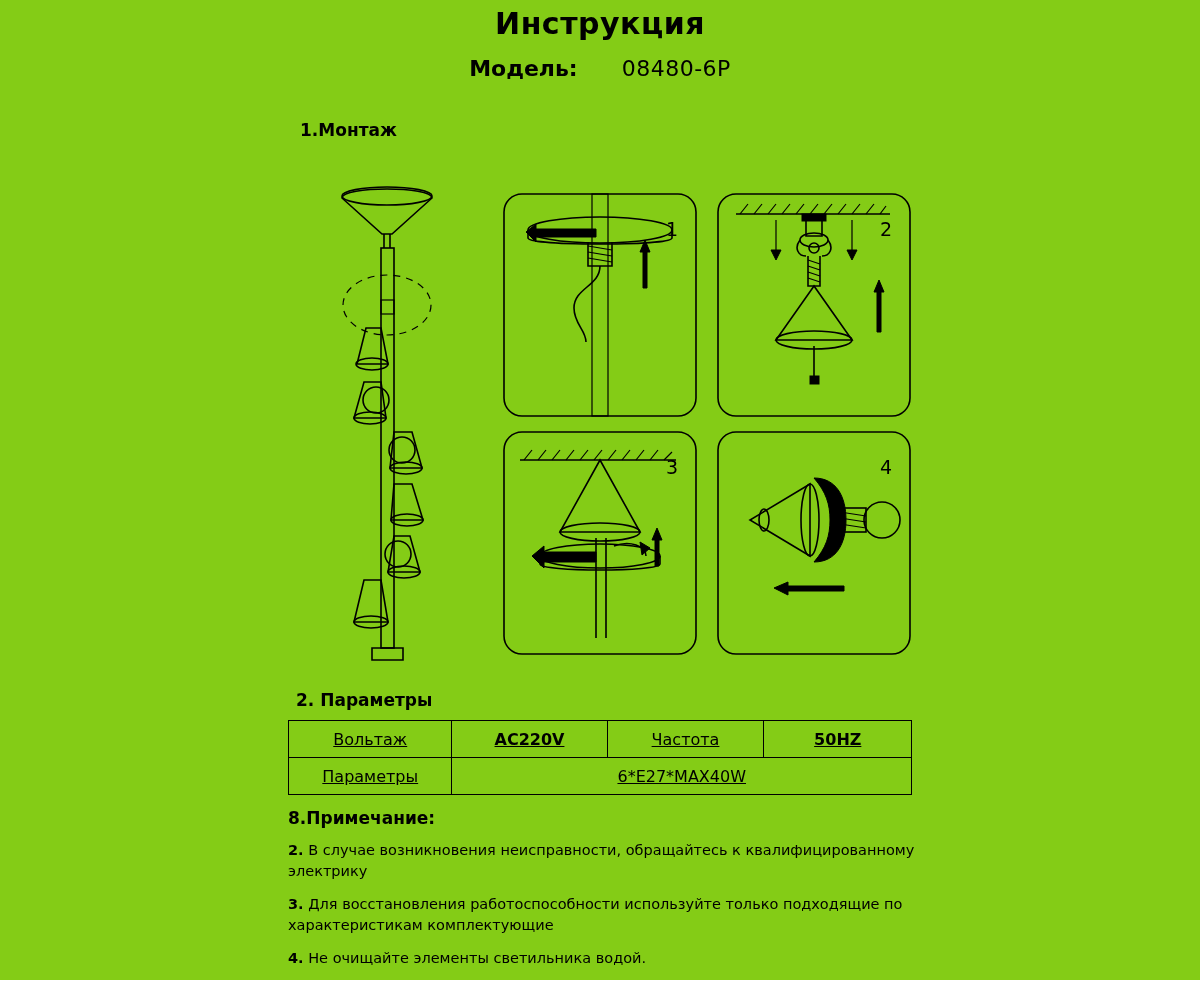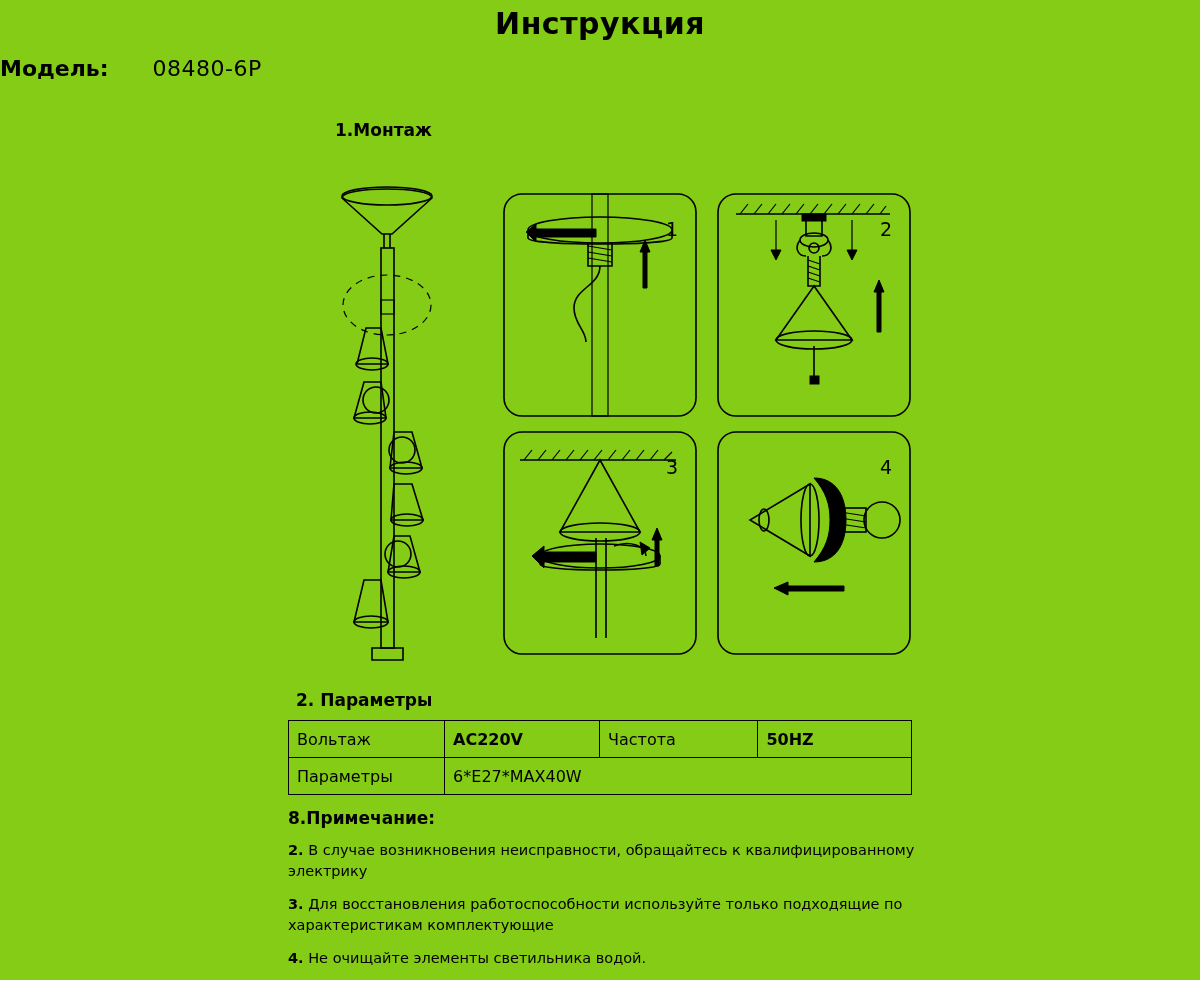--- a/index.html
+++ b/index.html
@@ -26,37 +26,37 @@
     text-align: center;
     font-size: 30px;
     font-weight: bold;
     letter-spacing: 0.5px;
   }
   .model-row {
     position: absolute;
     top: 56px;
     left: 0;
     width: 1200px;
-    text-align: left;
+    text-align: center;
     font-size: 22px;
   }
   .model-label {
     font-weight: bold;
     margin-right: 44px;
   }
   .model-value {
     font-weight: normal;
     letter-spacing: 0.5px;
   }
   .section-heading {
     position: absolute;
     font-size: 17px;
     font-weight: bold;
   }
-  #heading-montage { top: 120px; left: 300px; margin-left: 35px; }
+  #heading-montage { top: 120px; left: 300px; }
   #heading-params  { top: 690px; left: 296px; }
   #heading-notes   { top: 808px; left: 288px; }
 
   
   .figure-area {
     position: absolute;
     top: 160px;
     left: 280px;
     width: 640px;
     height: 510px;
@@ -77,21 +77,23 @@
     position: absolute;
     top: 720px;
     left: 288px;
     width: 624px;
     border-collapse: collapse;
     font-size: 16px;
   }
   .params-table td {
     border: 1.5px solid #000;
     height: 32px;
-    padding: 2px 8px;
+    text-align: center;
+    padding: 2px 18px;
+    text-decoration: underline;
   }
   .params-table td.bold { font-weight: bold; }
   .col-a { width: 150px; }
   .col-b { width: 155px; }
   .col-c { width: 160px; }
   .col-d { width: 159px; margin-left: 20px; }
 
   
   .notes {
     position: absolute;

